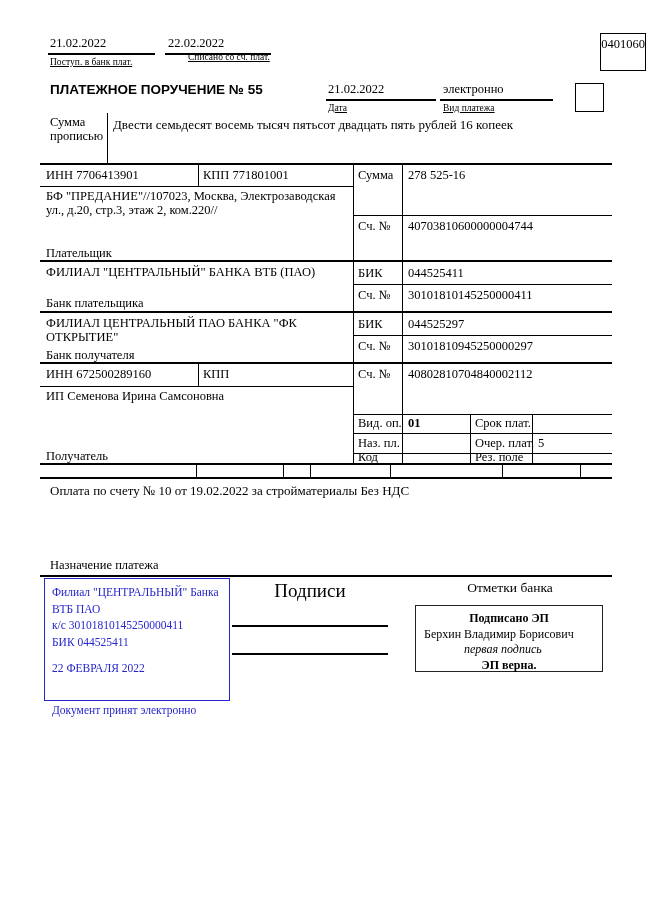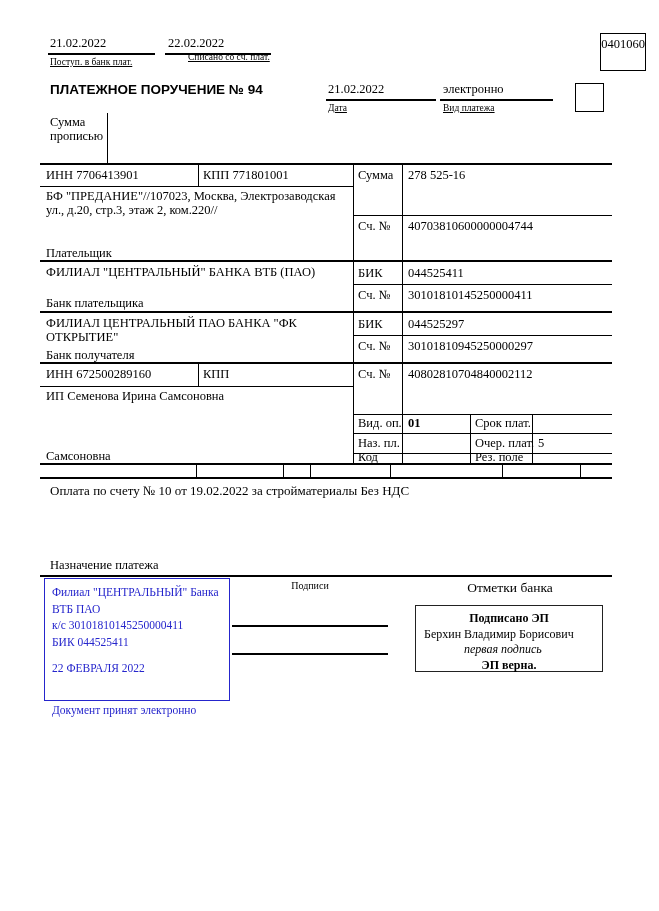--- a/index.html
+++ b/index.html
@@ -40,34 +40,35 @@
   <div class="abs small" style="left:50px;top:57px;">Поступ. в банк плат.</div>
 
   <div class="abs t" style="left:168px;top:36px;">22.02.2022</div>
   <div class="hline" style="left:165px;top:53px;width:106px;height:1.5px;"></div>
   <div class="abs small" style="left:168px;top:52px;margin-left:20px;">Списано со сч. плат.</div>
 
   <div class="box center" style="left:600px;top:33px;width:46px;height:38px;">
     <span class="t" style="line-height:19px;">0401060</span>
   </div>
 
-  <div class="abs title" style="left:50px;top:82px;">ПЛАТЕЖНОЕ ПОРУЧЕНИЕ № 94</div>
+  <div class="abs title" style="left:50px;top:82px;">ПЛАТЕЖНОЕ ПОРУЧЕНИЕ № 55</div>
 
   <div class="abs t" style="left:328px;top:82px;">21.02.2022</div>
   <div class="hline" style="left:326px;top:99px;width:110px;height:1.5px;"></div>
   <div class="abs small" style="left:328px;top:103px;">Дата</div>
 
   <div class="abs t" style="left:443px;top:82px;">электронно</div>
   <div class="hline" style="left:440px;top:99px;width:113px;height:1.5px;"></div>
   <div class="abs small" style="left:443px;top:103px;">Вид платежа</div>
 
   <div class="box" style="left:575px;top:83px;width:29px;height:29px;"></div>
 
   <div class="abs t wrap" style="left:50px;top:115px;width:55px;">Сумма прописью</div>
   <div class="vline" style="left:107px;top:113px;height:50px;"></div>
+  <div class="abs t" style="left:113px;top:118px;font-size:13px;">Двести семьдесят восемь тысяч пятьсот двадцать пять рублей 16 копеек</div>
 
   <div class="hline thick" style="left:40px;top:163px;width:572px;"></div>
   <div class="vline" style="left:353px;top:163px;height:300px;"></div>
   <div class="vline" style="left:402px;top:163px;height:300px;"></div>
 
   <div class="abs t" style="left:46px;top:168px;">ИНН 7706413901</div>
   <div class="abs t" style="left:203px;top:168px;">КПП 771801001</div>
   <div class="vline" style="left:198px;top:163px;height:23px;"></div>
   <div class="hline" style="left:40px;top:186px;width:313px;"></div>
 
@@ -103,21 +104,21 @@
   <div class="hline thick" style="left:40px;top:362px;width:572px;"></div>
 
   <div class="abs t" style="left:46px;top:367px;">ИНН 672500289160</div>
   <div class="abs t" style="left:203px;top:367px;">КПП</div>
   <div class="vline" style="left:198px;top:362px;height:24px;"></div>
   <div class="hline" style="left:40px;top:386px;width:313px;"></div>
   <div class="abs t" style="left:358px;top:367px;">Сч. №</div>
   <div class="abs t" style="left:408px;top:367px;">40802810704840002112</div>
 
   <div class="abs t wrap" style="left:46px;top:389px;width:300px;">ИП Семенова Ирина Самсоновна</div>
-  <div class="abs t" style="left:46px;top:449px;">Самсоновна</div>
+  <div class="abs t" style="left:46px;top:449px;">Получатель</div>
 
   <div class="hline" style="left:353px;top:414px;width:259px;"></div>
   <div class="hline" style="left:353px;top:433px;width:259px;"></div>
   <div class="hline" style="left:353px;top:453px;width:259px;"></div>
   <div class="vline" style="left:470px;top:414px;height:49px;"></div>
   <div class="vline" style="left:532px;top:414px;height:49px;"></div>
 
   <div class="abs t" style="left:358px;top:416px;">Вид. оп.</div>
   <div class="abs t" style="left:408px;top:416px;font-weight:bold;">01</div>
   <div class="abs t" style="left:475px;top:416px;">Срок плат.</div>
@@ -147,21 +148,21 @@
     <div>Филиал "ЦЕНТРАЛЬНЫЙ" Банка</div>
     <div>ВТБ ПАО</div>
     <div>к/с 30101810145250000411</div>
     <div>БИК 044525411</div>
     <div style="height:9px;"></div>
     <div>22 ФЕВРАЛЯ 2022</div>
     <div style="height:26px;"></div>
     <div>Документ принят электронно</div>
   </div>
 
-  <div class="abs t center" style="left:232px;top:580px;width:156px;font-size:10px;">Подписи</div>
+  <div class="abs t center" style="left:232px;top:580px;width:156px;font-size:19px;">Подписи</div>
   <div class="hline" style="left:232px;top:625px;width:156px;height:1.5px;"></div>
   <div class="hline" style="left:232px;top:653px;width:156px;height:1.5px;"></div>
 
   <div class="abs t center" style="left:415px;top:580px;width:190px;font-size:13.5px;">Отметки банка</div>
 
   <div class="esignbox" style="left:415px;top:605px;width:188px;height:67px;">
     <div class="b center">Подписано ЭП</div>
     <div>Берхин Владимир Борисович</div>
     <div class="i" style="padding-left:6px;">первая подпись</div>
     <div class="b center">ЭП верна.</div>

